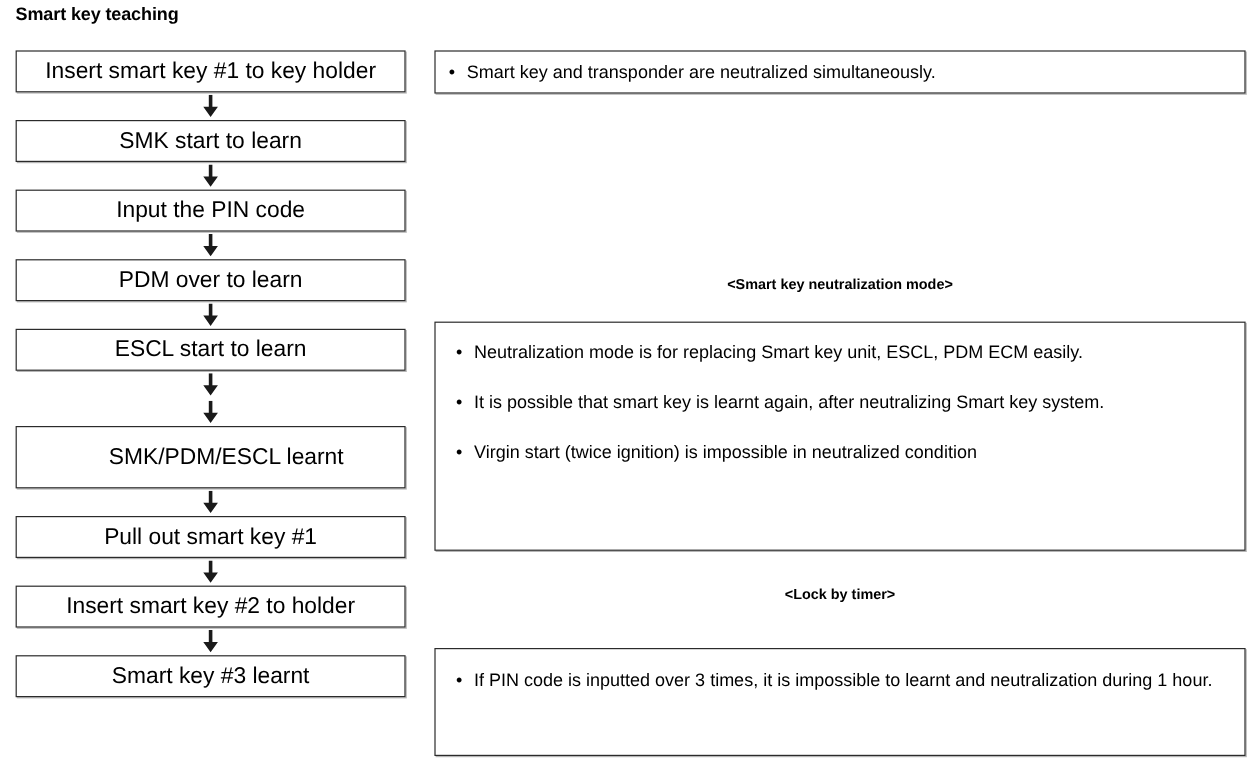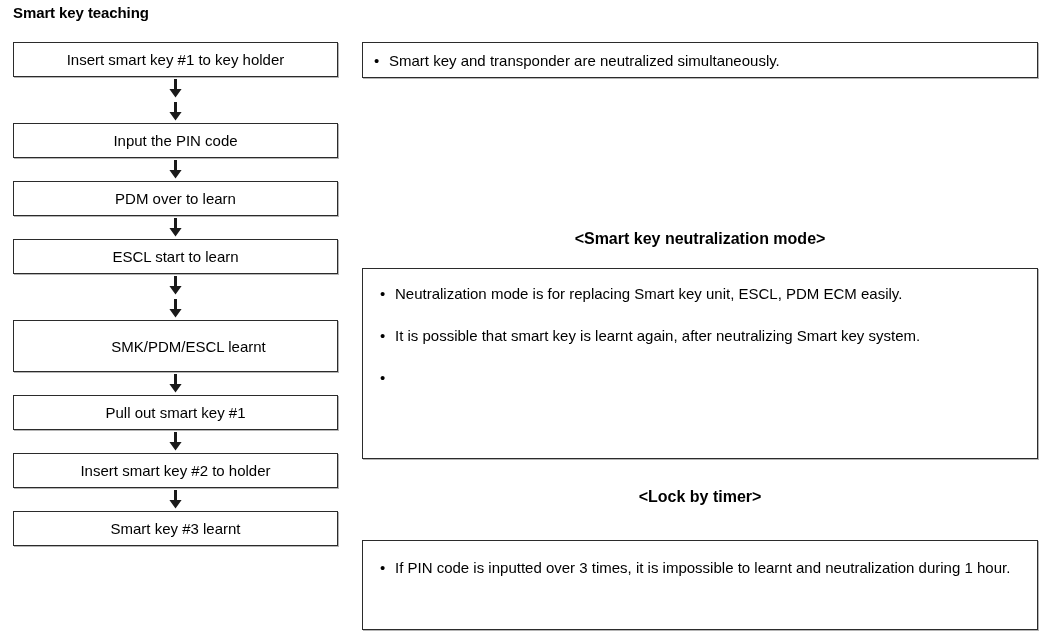--- a/index.html
+++ b/index.html
@@ -45,21 +45,21 @@
   .flow-step {
     position: relative;
     box-sizing: border-box;
     width: 325px;
     border: 1.6px solid #2b2b2b;
     background: #ffffff;
     display: flex;
     align-items: center;
     justify-content: center;
     text-align: center;
-    font-size: 15px;
+    font-size: 19px;
     line-height: 19px;
     color: #000;
     box-shadow: 1px 1px 0 rgba(120,120,120,0.55);
   }
   .flow-step.h1 { height: 35px; }
   .flow-step.h2 { height: 52px; padding-left: 26px; }
 
   .flow-arrow {
     width: 325px;
     height: 23px;
@@ -102,21 +102,21 @@
     width: 676px;
     height: 90px;
     padding: 16px 16px 0 16px;
   }
 
   .panel-heading {
     position: absolute;
     width: 676px;
     left: 362px;
     text-align: center;
-    font-size: 16px;
+    font-size: 12px;
     font-weight: bold;
     white-space: nowrap;
   }
   .heading-neutralization { top: 230px; }
   .heading-lock { top: 488px; }
 
   .bullet-list {
     margin: 0;
     padding: 0;
     list-style: none;
@@ -158,20 +158,23 @@
   <div class="section-title">Smart key teaching</div>
 
   <div class="flow-column" id="flow-column">
       <div class="flow-step h1">
         <span>Insert smart key #1 to key holder</span>
       </div>
       <div class="flow-arrow">
         <svg width="15" height="19" viewBox="0 0 15 19" aria-hidden="true">
           <path d="M6.0 0 H9.0 V10.0 H13.6 L7.5 18.6 L1.4 10.0 H6.0 Z" fill="#1a1a1a"></path>
         </svg>
+      </div>
+      <div class="flow-step h1">
+        <span>SMK start to learn</span>
       </div>
       <div class="flow-arrow">
         <svg width="15" height="19" viewBox="0 0 15 19" aria-hidden="true">
           <path d="M6.0 0 H9.0 V10.0 H13.6 L7.5 18.6 L1.4 10.0 H6.0 Z" fill="#1a1a1a"></path>
         </svg>
       </div>
       <div class="flow-step h1">
         <span>Input the PIN code</span>
       </div>
       <div class="flow-arrow">
@@ -235,21 +238,21 @@
       <span>Smart key and transponder are neutralized simultaneously.</span>
     </span>
   </div>
 
   <div class="panel-heading heading-neutralization">&lt;Smart key neutralization mode&gt;</div>
 
   <div class="note-panel panel-neutralization">
     <ul class="bullet-list" id="neutralization-bullets">
         <li class="bullet-item"><span class="dot">•</span><span>Neutralization mode is for replacing Smart key unit, ESCL, PDM ECM easily.</span></li>
         <li class="bullet-item"><span class="dot">•</span><span>It is possible that smart key is learnt again, after neutralizing Smart key system.</span></li>
-        <li class="bullet-item"><span class="dot">•</span></li>
+        <li class="bullet-item"><span class="dot">•</span><span>Virgin start (twice ignition) is impossible in neutralized condition</span></li>
       </ul>
   </div>
 
   <div class="panel-heading heading-lock">&lt;Lock by timer&gt;</div>
 
   <div class="note-panel panel-lock">
     <ul class="bullet-list" id="lock-bullets">
         <li class="bullet-item"><span class="dot">•</span><span>If PIN code is inputted over 3 times, it is impossible to learnt and neutralization during 1 hour.</span></li>
       </ul>
   </div>

